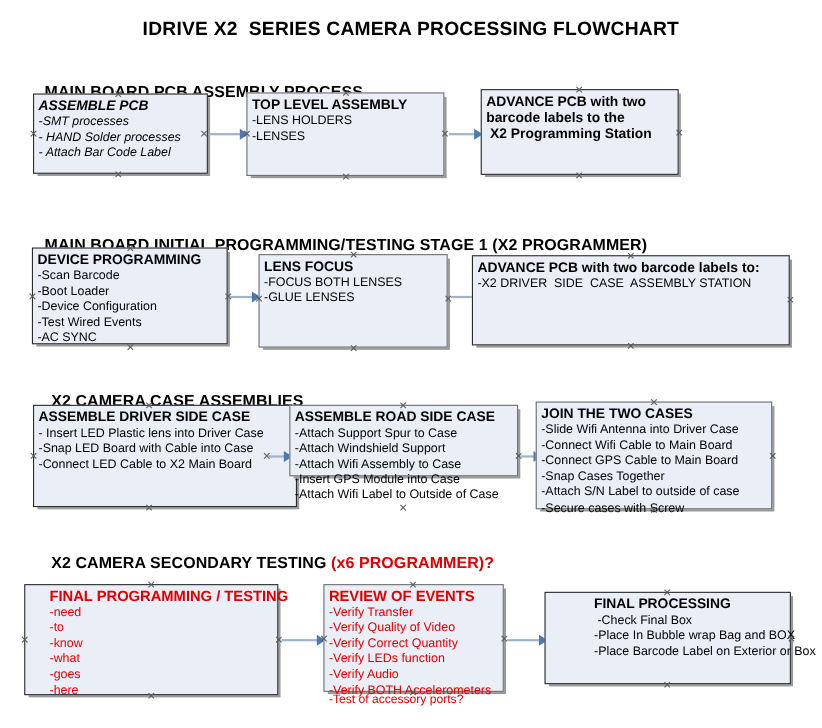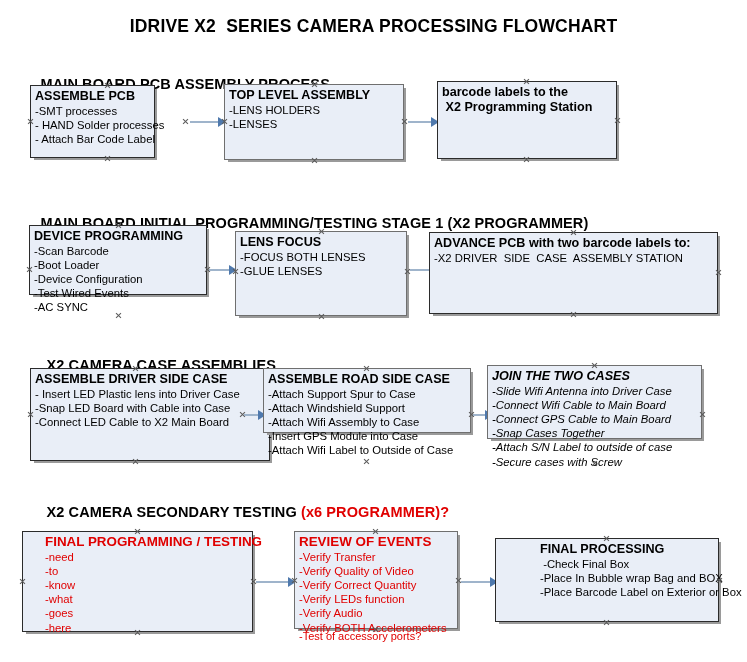--- a/index.html
+++ b/index.html
@@ -129,21 +129,21 @@
 <body>
 
 <div id="canvas">
 
   <div class="doc-title">IDRIVE X2  SERIES CAMERA PROCESSING FLOWCHART</div>
 
   <div class="section-head" style="left:24px; top:60px;">
     <span>MAIN BOARD PCB ASSEMBLY PROCESS</span><span class="red-suffix"></span>
   </div>
 
-  <div class="fbox" style="left:30px; top:85px; width:125px; height:73px;">
+  <div class="fbox" style="left:30px; top:85px; width:159px; height:73px;font-style:italic;">
     <div class="bt">ASSEMBLE PCB</div>
     <div class="bl">-SMT processes</div>
     <div class="bl">- HAND Solder processes</div>
     <div class="bl">- Attach Bar Code Label</div>
   </div>
   <div class="handle" style="left:104px; top:82px;"></div>
   <div class="handle" style="left:104px; top:155px;"></div>
   <div class="handle" style="left:27px; top:118px;"></div>
   <div class="handle" style="left:182px; top:118px;"></div>
 
@@ -161,32 +161,33 @@
   <div class="handle" style="left:311px; top:157px;"></div>
   <div class="handle" style="left:221px; top:118px;"></div>
   <div class="handle" style="left:401px; top:118px;"></div>
 
   <div class="conn" style="left:408px; top:117px; width:31px;">
     <div class="shaft"></div>
     <div class="head"></div>
   </div>
 
   <div class="fbox" style="left:437px; top:81px; width:180px; height:78px;">
+    <div class="bt">ADVANCE PCB with two</div>
     <div class="bt">barcode labels to the</div>
     <div class="bt"> X2 Programming Station</div>
   </div>
   <div class="handle" style="left:523px; top:78px;"></div>
   <div class="handle" style="left:523px; top:156px;"></div>
   <div class="handle" style="left:614px; top:117px;"></div>
 
   <div class="section-head" style="left:24px; top:199px;">
     <span>MAIN BOARD INITIAL PROGRAMMING/TESTING STAGE 1 (X2 PROGRAMMER)</span><span class="red-suffix"></span>
   </div>
 
-  <div class="fbox" style="left:29px; top:225px; width:178px; height:70px;">
+  <div class="fbox" style="left:29px; top:225px; width:178px; height:88px;">
     <div class="bt">DEVICE PROGRAMMING</div>
     <div class="bl">-Scan Barcode</div>
     <div class="bl">-Boot Loader</div>
     <div class="bl">-Device Configuration</div>
     <div class="bl">-Test Wired Events</div>
     <div class="bl">-AC SYNC</div>
   </div>
   <div class="handle" style="left:115px; top:222px;"></div>
   <div class="handle" style="left:115px; top:312px;"></div>
   <div class="handle" style="left:26px; top:266px;"></div>
@@ -250,21 +251,21 @@
   </div>
   <div class="handle" style="left:363px; top:365px;"></div>
   <div class="handle" style="left:363px; top:458px;"></div>
   <div class="handle" style="left:468px; top:411px;"></div>
 
   <div class="conn" style="left:473px; top:410px; width:20px;">
     <div class="shaft"></div>
     <div class="head"></div>
   </div>
 
-  <div class="fbox gray-border" style="left:487px; top:365px; width:215px; height:74px;font-style:italic;">
+  <div class="fbox gray-border" style="left:487px; top:365px; width:215px; height:98px;">
     <div class="bt">JOIN THE TWO CASES</div>
     <div class="bl">-Slide Wifi Antenna into Driver Case</div>
     <div class="bl">-Connect Wifi Cable to Main Board</div>
     <div class="bl">-Connect GPS Cable to Main Board</div>
     <div class="bl">-Snap Cases Together</div>
     <div class="bl">-Attach S/N Label to outside of case</div>
     <div class="bl">-Secure cases with Screw</div>
   </div>
   <div class="handle" style="left:591px; top:362px;"></div>
   <div class="handle" style="left:591px; top:460px;"></div>

